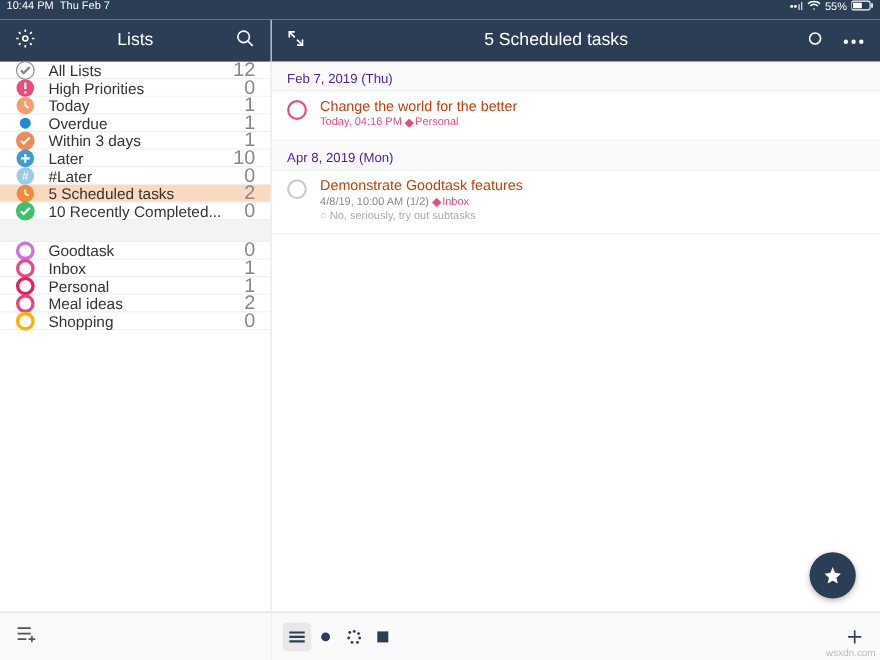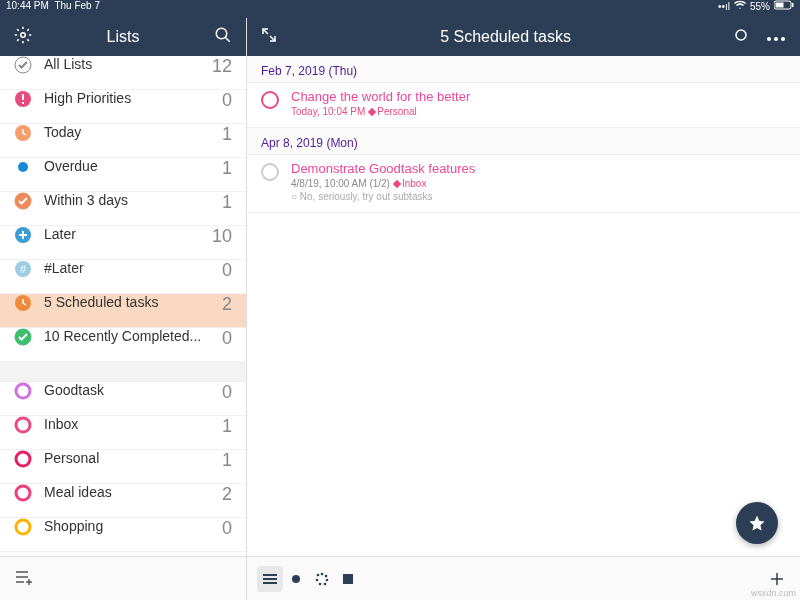--- a/index.html
+++ b/index.html
@@ -5,38 +5,38 @@
 *{margin:0;padding:0;box-sizing:border-box;font-family:-apple-system,BlinkMacSystemFont,sans-serif;}
 body{width:800px;height:600px;overflow:hidden;background:#f9f9f9;position:relative;}
 .statusbar{height:18px;background:#2b3e55;color:#fff;display:flex;justify-content:space-between;align-items:flex-start;font-size:10px;padding:0 6px;}
 .statusbar .right{display:flex;align-items:center;gap:4px;}
 .app{display:flex;height:calc(600px - 18px);}
 .sidebar{width:247px;background:#fff;border-right:1px solid #ddd;display:flex;flex-direction:column;}
 .sb-header{height:38px;background:#2b3e55;color:#fff;display:flex;align-items:center;justify-content:space-between;padding:0 14px;}
 .sb-header .title{font-size:16px;font-weight:400;}
 .sb-header svg{width:18px;height:18px;}
 .list-container{flex:1;overflow-y:auto;}
-.list-item{display:flex;align-items:flex-start;height:34px;padding:0 14px;border-bottom:1px solid #f0f0f0;font-size:14px;color:#333;cursor:pointer;}
+.list-item{display:flex;align-items:center;height:16px;padding:0 14px;border-bottom:1px solid #f0f0f0;font-size:14px;color:#333;cursor:pointer;}
 .list-item .icon{width:18px;height:18px;border-radius:50%;margin-right:12px;flex-shrink:0;display:flex;align-items:center;justify-content:center;}
 .list-item .label{flex:1;white-space:nowrap;overflow:hidden;text-overflow:ellipsis;}
 .list-item .count{color:#888;font-size:18px;}
 .list-item.selected{background:#f9d9c2;}
 .gap{height:20px;background:#f3f3f3;border-bottom:1px solid #eee;}
 .bottombar{height:44px;border-top:1px solid #ddd;display:flex;align-items:center;padding:0 14px;background:#fafafa;}
 .main{flex:1;display:flex;flex-direction:column;background:#fff;}
 .main-header{height:38px;background:#2b3e55;color:#fff;display:flex;align-items:center;justify-content:space-between;padding:0 14px;}
 .main-header .title{font-size:16px;}
 .main-header .icons{display:flex;align-items:center;gap:18px;}
 .content{flex:1;overflow-y:auto;}
 .date-header{font-size:12px;color:#4c1d95;padding:8px 14px 4px;background:#fafafa;border-bottom:1px solid #eee;}
 .task{display:flex;padding:6px 14px 10px;border-bottom:1px solid #f0f0f0;}
 .task .circle{width:18px;height:18px;border:2px solid #e94b7e;border-radius:50%;margin-right:12px;margin-top:2px;flex-shrink:0;}
 .task .circle.gray{border-color:#ccc;}
 .task .body{flex:1;}
-.task .title{font-size:13px;color:#ec4899;}
+.task .title{font-size:13px;color:#c2410c;}
 .task .meta{font-size:10px;color:#e94b7e;margin-top:2px;display:flex;align-items:center;gap:4px;}
 .task .meta.gray{color:#888;}
 .task .sub{font-size:10px;color:#aaa;margin-top:2px;}
 .fab{position:absolute;right:22px;bottom:56px;width:42px;height:42px;border-radius:50%;background:#2b3e55;display:flex;align-items:center;justify-content:center;box-shadow:0 2px 6px rgba(0,0,0,.3);}
 .main-bottombar{height:44px;border-top:1px solid #ddd;display:flex;align-items:center;justify-content:space-around;background:#fafafa;padding:0 10px;}
 .main-bottombar .btn{width:26px;height:26px;display:flex;align-items:center;justify-content:center;border-radius:4px;}
 .main-bottombar .btn.active{background:#e8e8e8;}
 .watermark{position:absolute;right:4px;bottom:2px;font-size:9px;color:#bbb;}
 .tag{display:inline-flex;align-items:center;gap:2px;}
 .tag::before{content:'';width:6px;height:6px;background:currentColor;transform:rotate(45deg);display:inline-block;}
@@ -242,21 +242,21 @@
             </svg></span>
       </div>
     </div>
     <div class="content" id="tasks">
         <div class="date-header">Feb 7, 2019 (Thu)</div>
         <div class="task">
           <div class="circle"></div>
           <div class="body">
             <div class="title">Change the world for the better</div>
             <div class="meta">
-              <span>Today, 10:04 PM</span> 
+              <span>Today, 04:16 PM</span> 
               <span class="tag" style="color:#e94b7e">Personal</span>
             </div>
           </div>
         </div>
         <div class="date-header">Apr 8, 2019 (Mon)</div>
         <div class="task">
           <div class="circle gray"></div>
           <div class="body">
             <div class="title">Demonstrate Goodtask features</div>
             <div class="meta gray">

